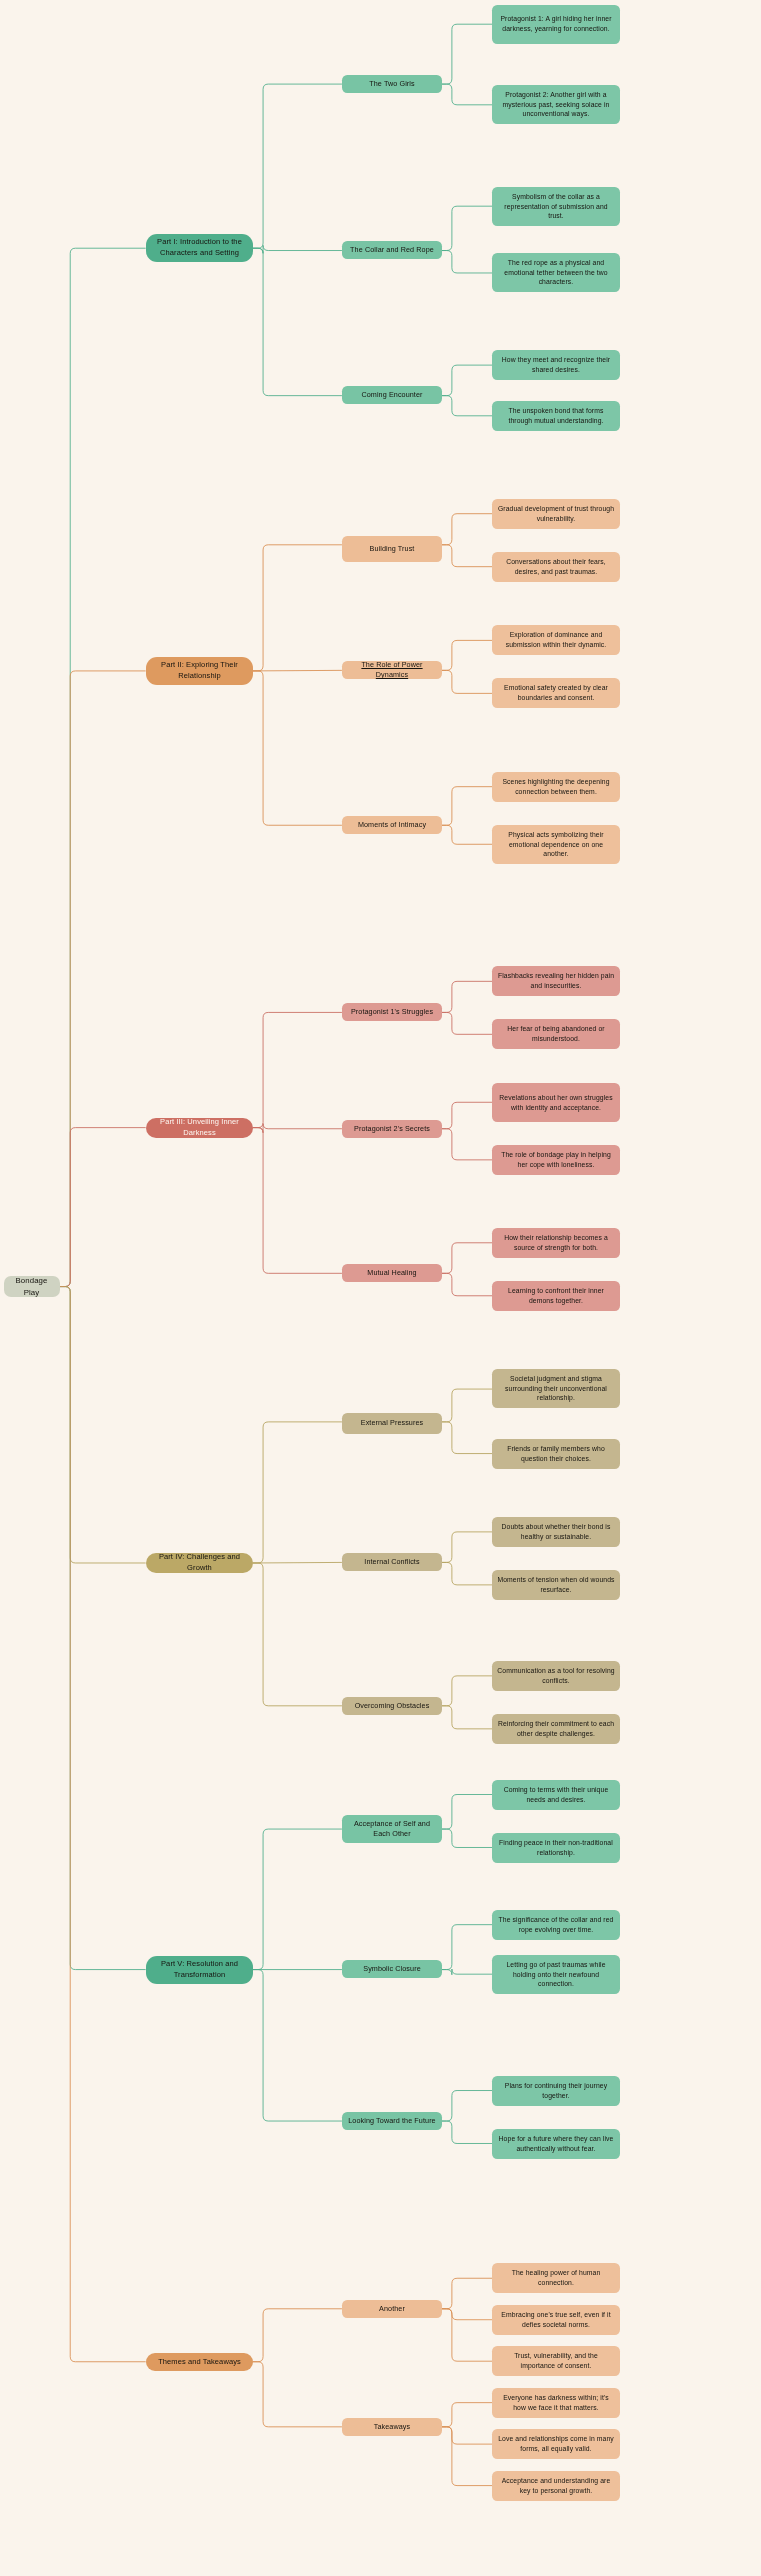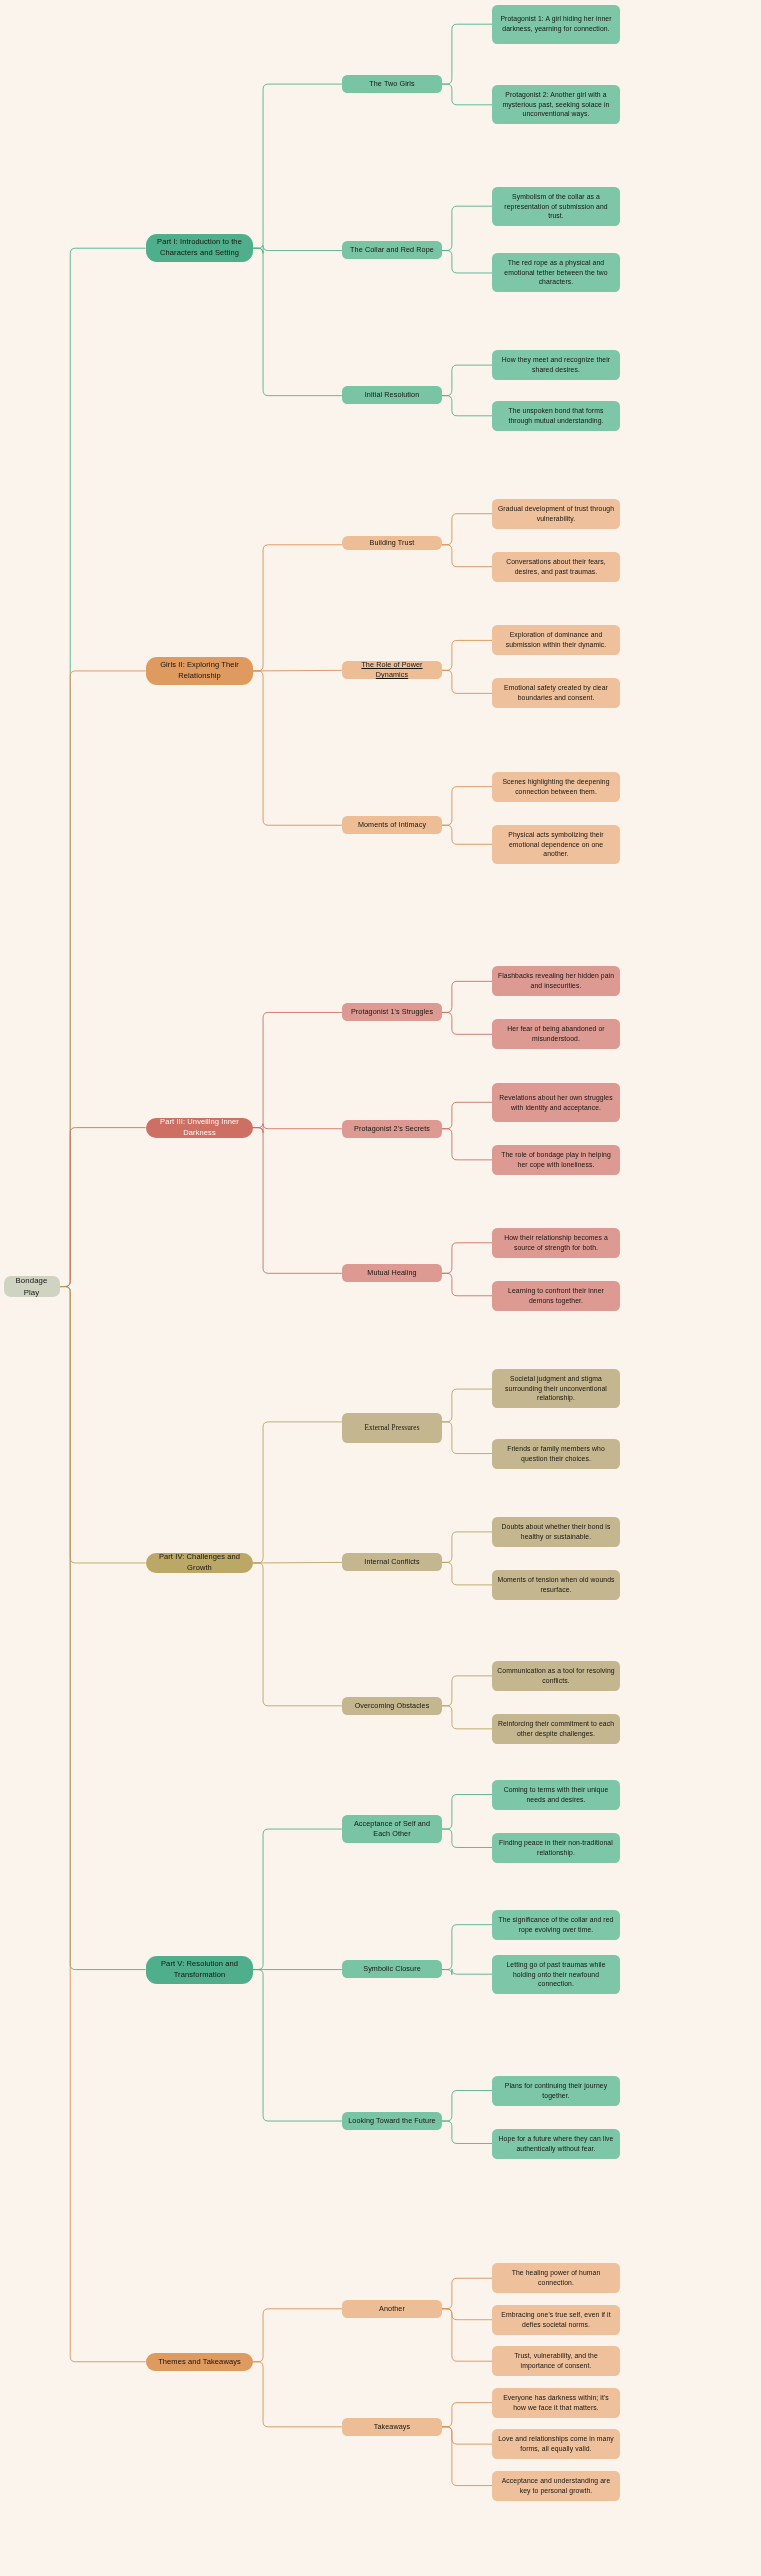--- a/index.html
+++ b/index.html
@@ -114,32 +114,32 @@
       <div class="node l2" style="left: 342px; top: 241px; width: 100px; height: 18.4px; background: rgb(120, 196, 164);">
         <span>The Collar and Red Rope</span>
       </div>
       <div class="node l3" style="left: 492px; top: 187px; width: 128px; height: 39px; background: rgb(125, 198, 167);">
         <span>Symbolism of the collar as a representation of submission and trust.</span>
       </div>
       <div class="node l3" style="left: 492px; top: 253px; width: 128px; height: 39px; background: rgb(125, 198, 167);">
         <span>The red rope as a physical and emotional tether between the two characters.</span>
       </div>
       <div class="node l2" style="left: 342px; top: 386px; width: 100px; height: 18.4px; background: rgb(120, 196, 164);">
-        <span>Initial Resolution</span>
+        <span>Coming Encounter</span>
       </div>
       <div class="node l3" style="left: 492px; top: 350px; width: 128px; height: 30px; background: rgb(125, 198, 167);">
         <span>How they meet and recognize their shared desires.</span>
       </div>
       <div class="node l3" style="left: 492px; top: 401px; width: 128px; height: 30px; background: rgb(125, 198, 167);">
         <span>The unspoken bond that forms through mutual understanding.</span>
       </div>
       <div class="node l1" style="left: 146px; top: 657px; width: 107px; height: 28px; background: rgb(222, 154, 95);">
-        <span>Girls II: Exploring Their Relationship</span>
-      </div>
-      <div class="node l2" style="left: 342px; top: 536px; width: 100px; height: 14px; background: rgb(237, 189, 150); border-radius: 6px;">
+        <span>Part II: Exploring Their Relationship</span>
+      </div>
+      <div class="node l2" style="left: 342px; top: 536px; width: 100px; height: 26px; background: rgb(237, 189, 150);">
         <span>Building Trust</span>
       </div>
       <div class="node l3" style="left: 492px; top: 499px; width: 128px; height: 30px; background: rgb(238, 192, 155);">
         <span>Gradual development of trust through vulnerability.</span>
       </div>
       <div class="node l3" style="left: 492px; top: 552px; width: 128px; height: 30px; background: rgb(238, 192, 155);">
         <span>Conversations about their fears, desires, and past traumas.</span>
       </div>
       <div class="node l2" style="left: 342px; top: 661px; width: 100px; height: 18.4px; background: rgb(237, 189, 150); text-decoration: underline;">
         <span>The Role of Power Dynamics</span>
@@ -185,21 +185,21 @@
       </div>
       <div class="node l3" style="left: 492px; top: 1228px; width: 128px; height: 30px; background: rgb(221, 154, 146);">
         <span>How their relationship becomes a source of strength for both.</span>
       </div>
       <div class="node l3" style="left: 492px; top: 1281px; width: 128px; height: 30px; background: rgb(221, 154, 146);">
         <span>Learning to confront their inner demons together.</span>
       </div>
       <div class="node l1" style="left: 146px; top: 1553px; width: 107px; height: 19.6px; background: rgb(187, 168, 102);">
         <span>Part IV: Challenges and Growth</span>
       </div>
-      <div class="node l2" style="left: 342px; top: 1413px; width: 100px; height: 30px; background: rgb(196, 182, 143); font-family: Liberation Serif, serif;">
+      <div class="node l2" style="left: 342px; top: 1413px; width: 100px; height: 21px; background: rgb(196, 182, 143);">
         <span>External Pressures</span>
       </div>
       <div class="node l3" style="left: 492px; top: 1369px; width: 128px; height: 39px; background: rgb(196, 182, 143);">
         <span>Societal judgment and stigma surrounding their unconventional relationship.</span>
       </div>
       <div class="node l3" style="left: 492px; top: 1439px; width: 128px; height: 30px; background: rgb(196, 182, 143);">
         <span>Friends or family members who question their choices.</span>
       </div>
       <div class="node l2" style="left: 342px; top: 1553px; width: 100px; height: 18.4px; background: rgb(196, 182, 143);">
         <span>Internal Conflicts</span>

